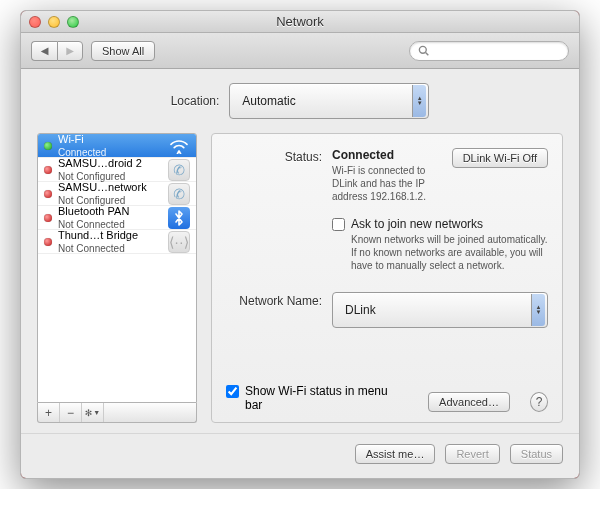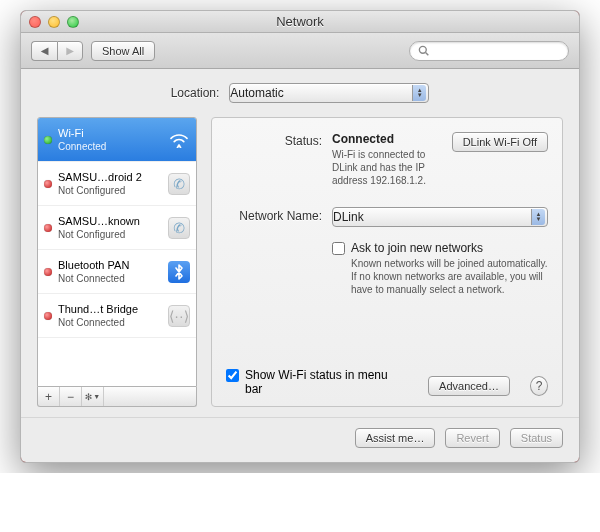--- a/index.html
+++ b/index.html
@@ -66,27 +66,27 @@
     border-radius: 10px;
     display: flex; align-items: center;
     padding: 0 8px; gap: 4px;
     box-shadow: inset 0 1px 2px rgba(0,0,0,0.15);
   }
   .search input { border: none; outline: none; font-size: 11px; width: 100%; background: transparent; }
   .content { padding: 14px 16px 10px 16px; background: #ececec; }
   .location-row { display: flex; align-items: center; justify-content: center; gap: 10px; margin-bottom: 14px; }
   .label { font-size: 12px; color: #333; text-shadow: 0 1px 0 #fff; }
   .select {
-    height: 20px;
+    height: 36px;
     background: linear-gradient(#fdfdfd, #e6e6e6);
     border: 1px solid #9a9a9a;
     border-radius: 4px;
     font-size: 12px; color: #222;
     display: inline-flex; align-items: center;
-    padding: 0 18px 0 0;
+    padding: 0 18px 0 12px;
     position: relative;
     box-shadow: inset 0 1px 0 #fff;
     min-width: 150px;
   }
   .select .arrows {
     position: absolute; right: 2px; top: 1px; bottom: 1px; width: 14px;
     background: linear-gradient(#c4d9f5,#9bb9e4);
     border-left: 1px solid #9a9a9a;
     border-radius: 0 3px 3px 0;
     display: flex; flex-direction: column; align-items: center; justify-content: center;
@@ -96,21 +96,21 @@
   .sidebar { width: 160px; display: flex; flex-direction: column; }
   .list {
     flex: 1;
     background: #fff;
     border: 1px solid #b2b2b2;
     border-radius: 3px 3px 0 0;
     overflow: hidden;
     min-height: 270px;
   }
   .li {
-    height: 44px; display: flex; align-items: center;
+    height: 24px; display: flex; align-items: center;
     padding: 0 6px; gap: 6px;
     border-bottom: 1px solid #eee;
     position: relative;
   }
   .li.sel { background: linear-gradient(#5aa5ee, #2a7de0); color: #fff; }
   .dot { width: 8px; height: 8px; border-radius: 50%; flex-shrink: 0; box-shadow: inset 0 0 1px rgba(0,0,0,0.4), 0 0 1px rgba(0,0,0,0.2); }
   .dot.green { background: radial-gradient(circle at 35% 35%, #8ef08e, #1aa51a); }
   .dot.red { background: radial-gradient(circle at 35% 35%, #ff9a9a, #c31818); }
   .li-text { flex: 1; min-width: 0; line-height: 13px; }
   .li-name { font-size: 11px; white-space: nowrap; overflow: hidden; text-overflow: ellipsis; }
@@ -229,21 +229,21 @@
             <div class="li-text">
               <div class="li-name">SAMSU…droid 2</div>
               <div class="li-status">Not Configured</div>
             </div>
             <span class="icon phone">✆</span>
           </div>
 
           <div class="li">
             <span class="dot red"></span>
             <div class="li-text">
-              <div class="li-name">SAMSU…known</div>
+              <div class="li-name">SAMSU…network</div>
               <div class="li-status">Not Configured</div>
             </div>
             <span class="icon phone">✆</span>
           </div>
 
           <div class="li">
             <span class="dot red"></span>
             <div class="li-text">
               <div class="li-name">Bluetooth PAN</div>
               <div class="li-status">Not Connected</div>
@@ -278,46 +278,46 @@
       <div class="detail">
 
         <div class="drow">
           <div class="dlabel">Status:</div>
           <div class="dval" style="display:flex;gap:10px;align-items:flex-start;">
             <div style="flex:1">
               <div class="bold" style="font-weight:bold">Connected</div>
               <div class="desc">Wi-Fi is connected to DLink and has the IP address 192.168.1.2.</div>
             </div>
             <div class="btn">DLink Wi-Fi Off</div>
-          </div>
-        </div>
-
-        <div class="drow" style="margin-top:14px;">
-          <div class="dlabel">Network Name:</div>
-          <div class="dval">
-            <div class="select" style="width:100%;">
-              <span>DLink</span>
-              <span class="arrows">▲<br>▼</span>
-            </div>
           </div>
         </div>
 
         <div class="drow" style="margin-top:8px;">
           <div class="dlabel"></div>
           <div class="dval">
             <label class="chk">
               <input type="checkbox" style="">
               <div>
                 <div style="font-size:12px;">Ask to join new networks</div>
                 <div class="desc">Known networks will be joined automatically. If no known networks are available, you will have to manually select a network.</div>
               </div>
             </label>
           </div>
         </div>
 
+        <div class="drow" style="margin-top:14px;">
+          <div class="dlabel">Network Name:</div>
+          <div class="dval">
+            <div class="select" style="width:100%;">
+              <span>DLink</span>
+              <span class="arrows">▲<br>▼</span>
+            </div>
+          </div>
+        </div>
+
         <div class="detail-foot">
           <label class="chk">
             <input type="checkbox" checked="" style="">
             <span style="font-size:12px;">Show Wi-Fi status in menu bar</span>
           </label>
           <div class="spacer"></div>
           <div class="btn">Advanced…</div>
           <div class="helpbtn">
             <span>?</span>
           </div>

